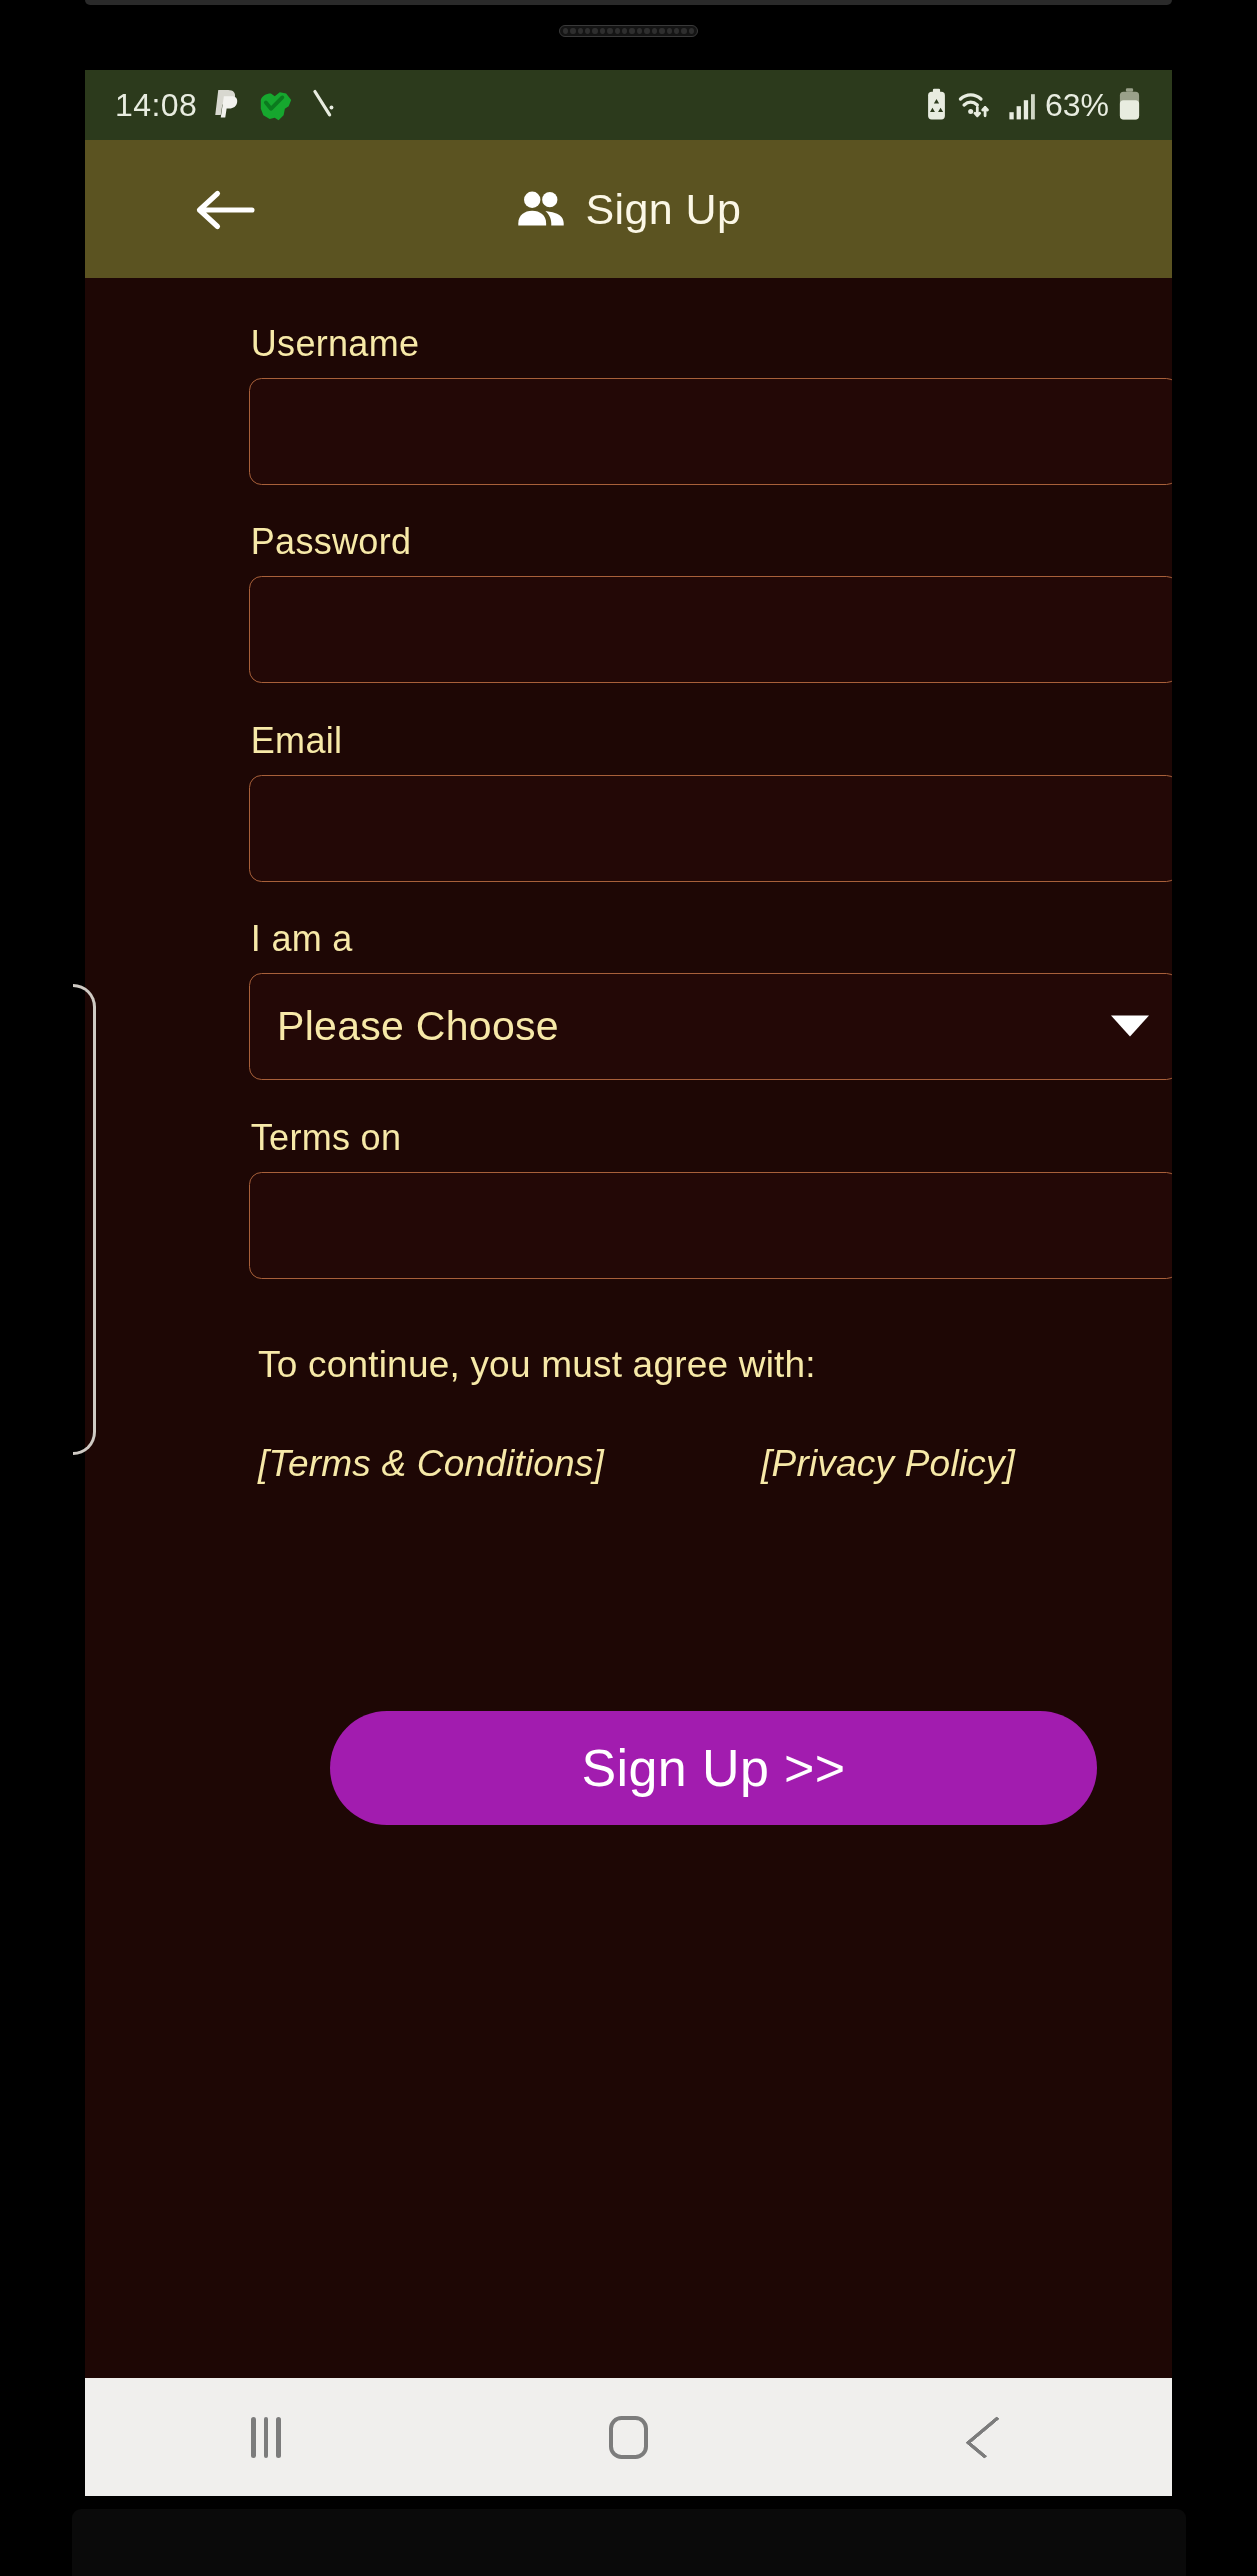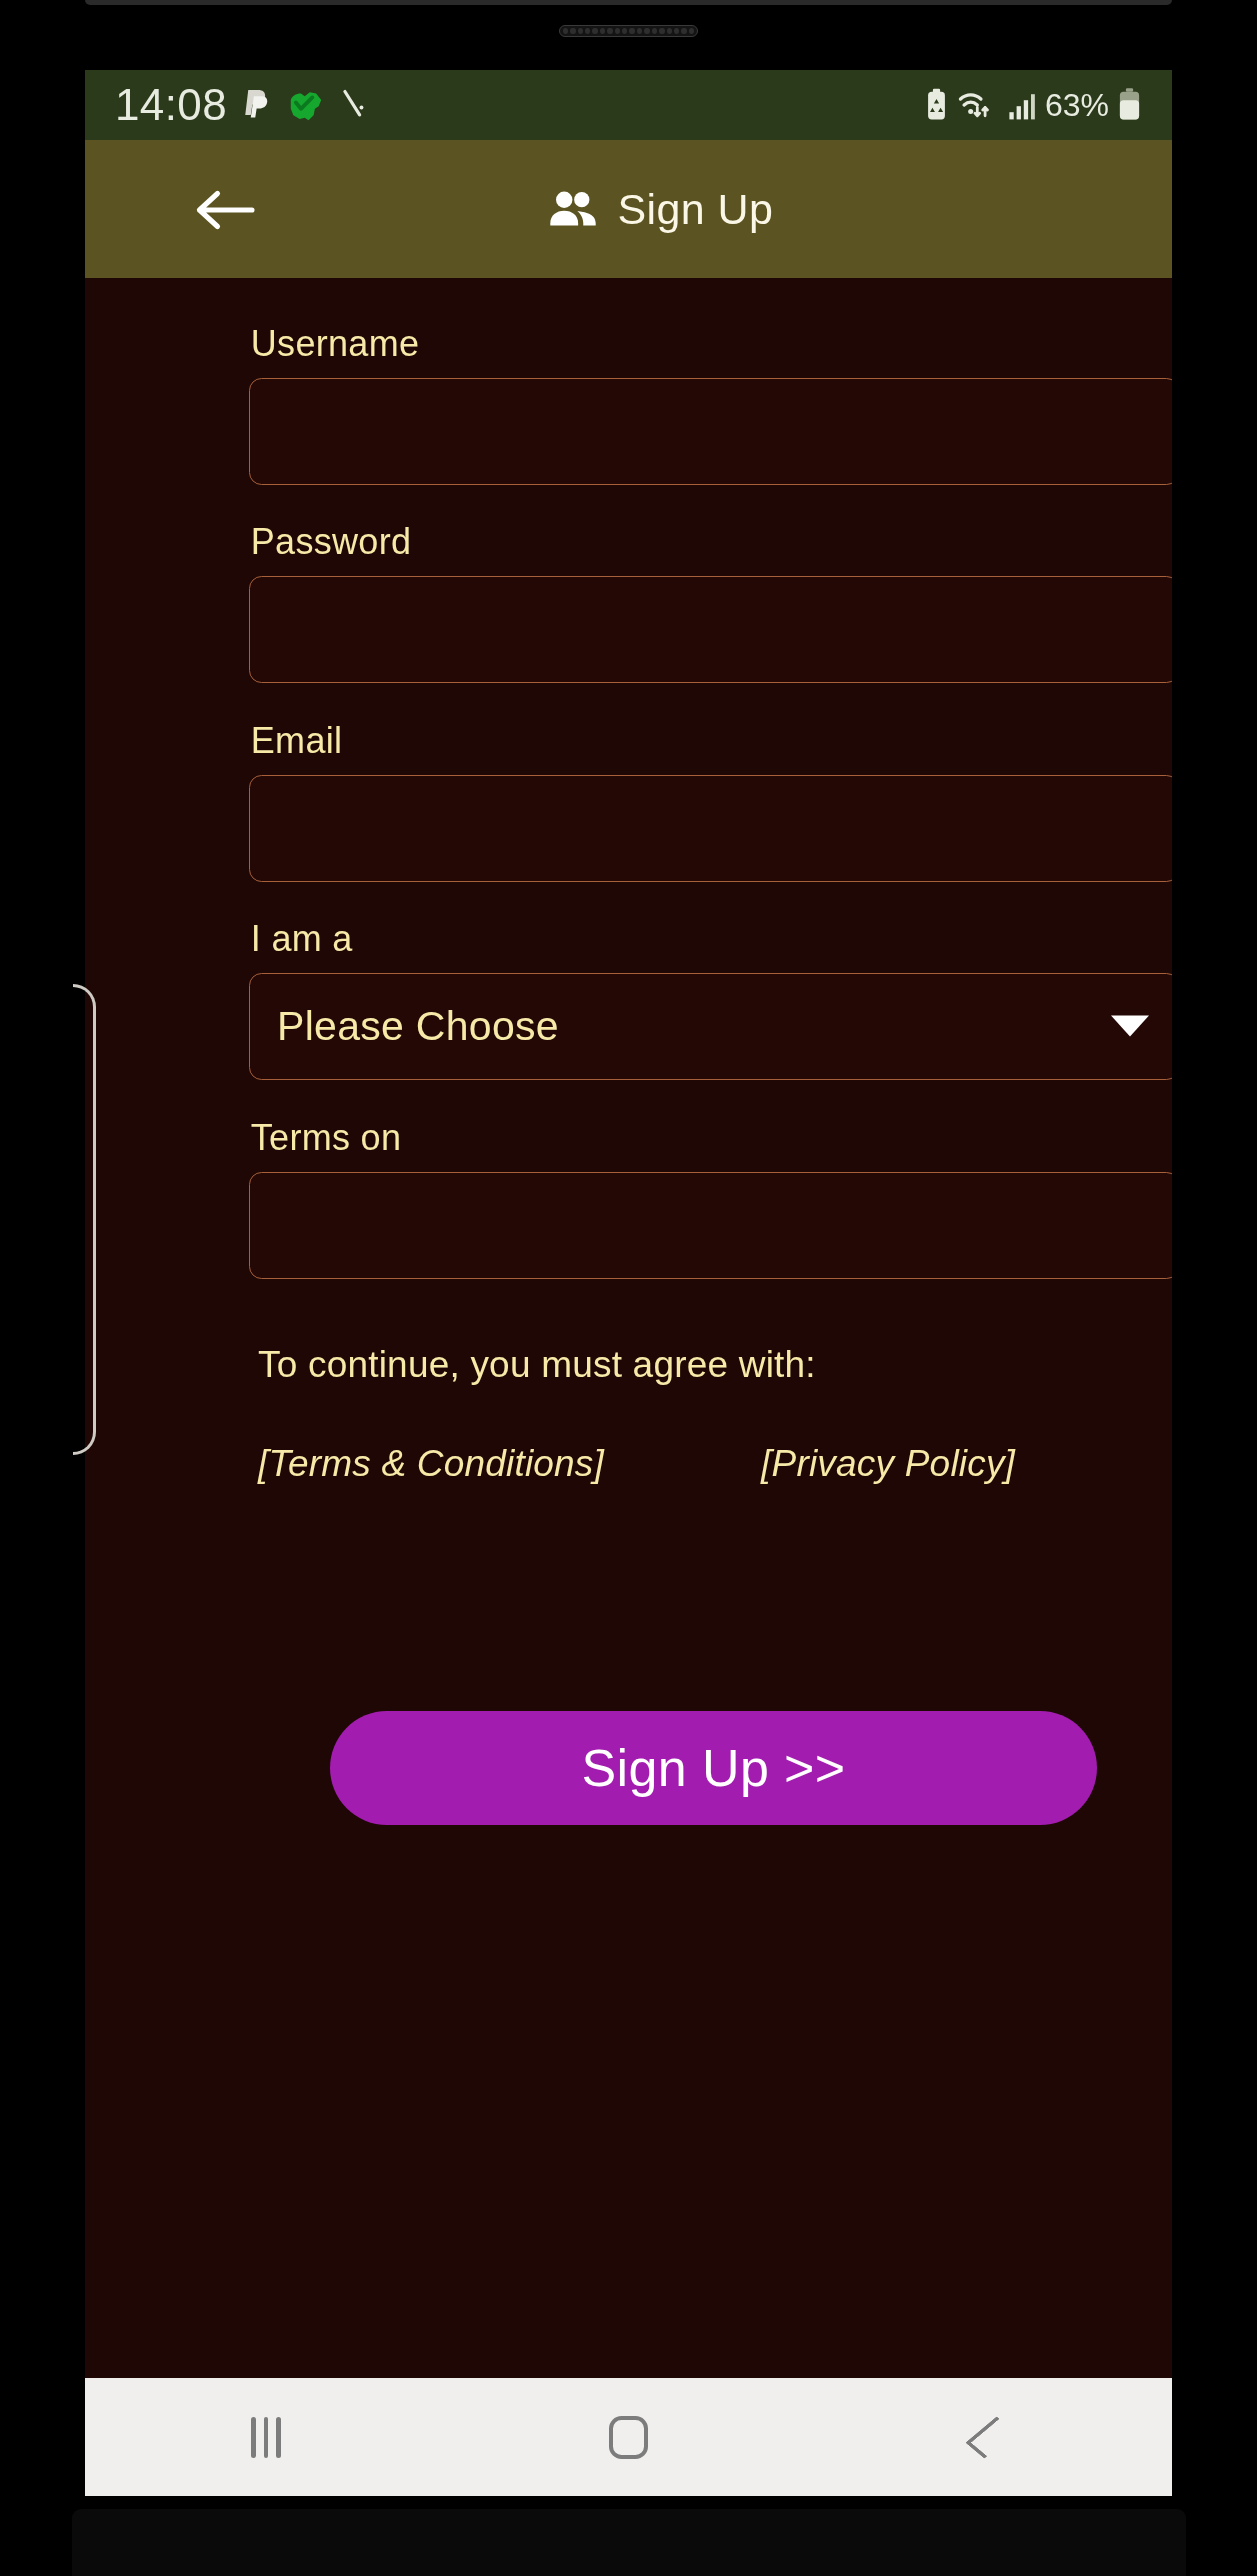--- a/index.html
+++ b/index.html
@@ -79,21 +79,21 @@
     padding: 0 30px;
     box-sizing: border-box;
   }
   .status-left {
     display: flex;
     align-items: center;
     gap: 15px;
   }
   .status-time {
     color: #e8ece0;
-    font-size: 44px;
+    font-size: 32px;
     letter-spacing: 0.4px;
   }
   .status-right {
     display: flex;
     align-items: flex-start;
     gap: 8px;
   }
   .status-battery-text {
     color: #e8ece0;
     font-size: 32px;
@@ -104,21 +104,20 @@
   .ico { display: block; }
 
   
   .app-bar {
     position: absolute;
     left: 0; top: 70px;
     width: 1087px; height: 139px;
     background: #5b5321;
     display: flex;
     align-items: center;
-    padding-left: 32px;
   }
   .back-arrow {
     position: absolute;
     left: 107px;
     width: 66px; height: 50px;
     cursor: pointer;
   }
   .app-bar-center {
     width: 100%;
     display: flex;

